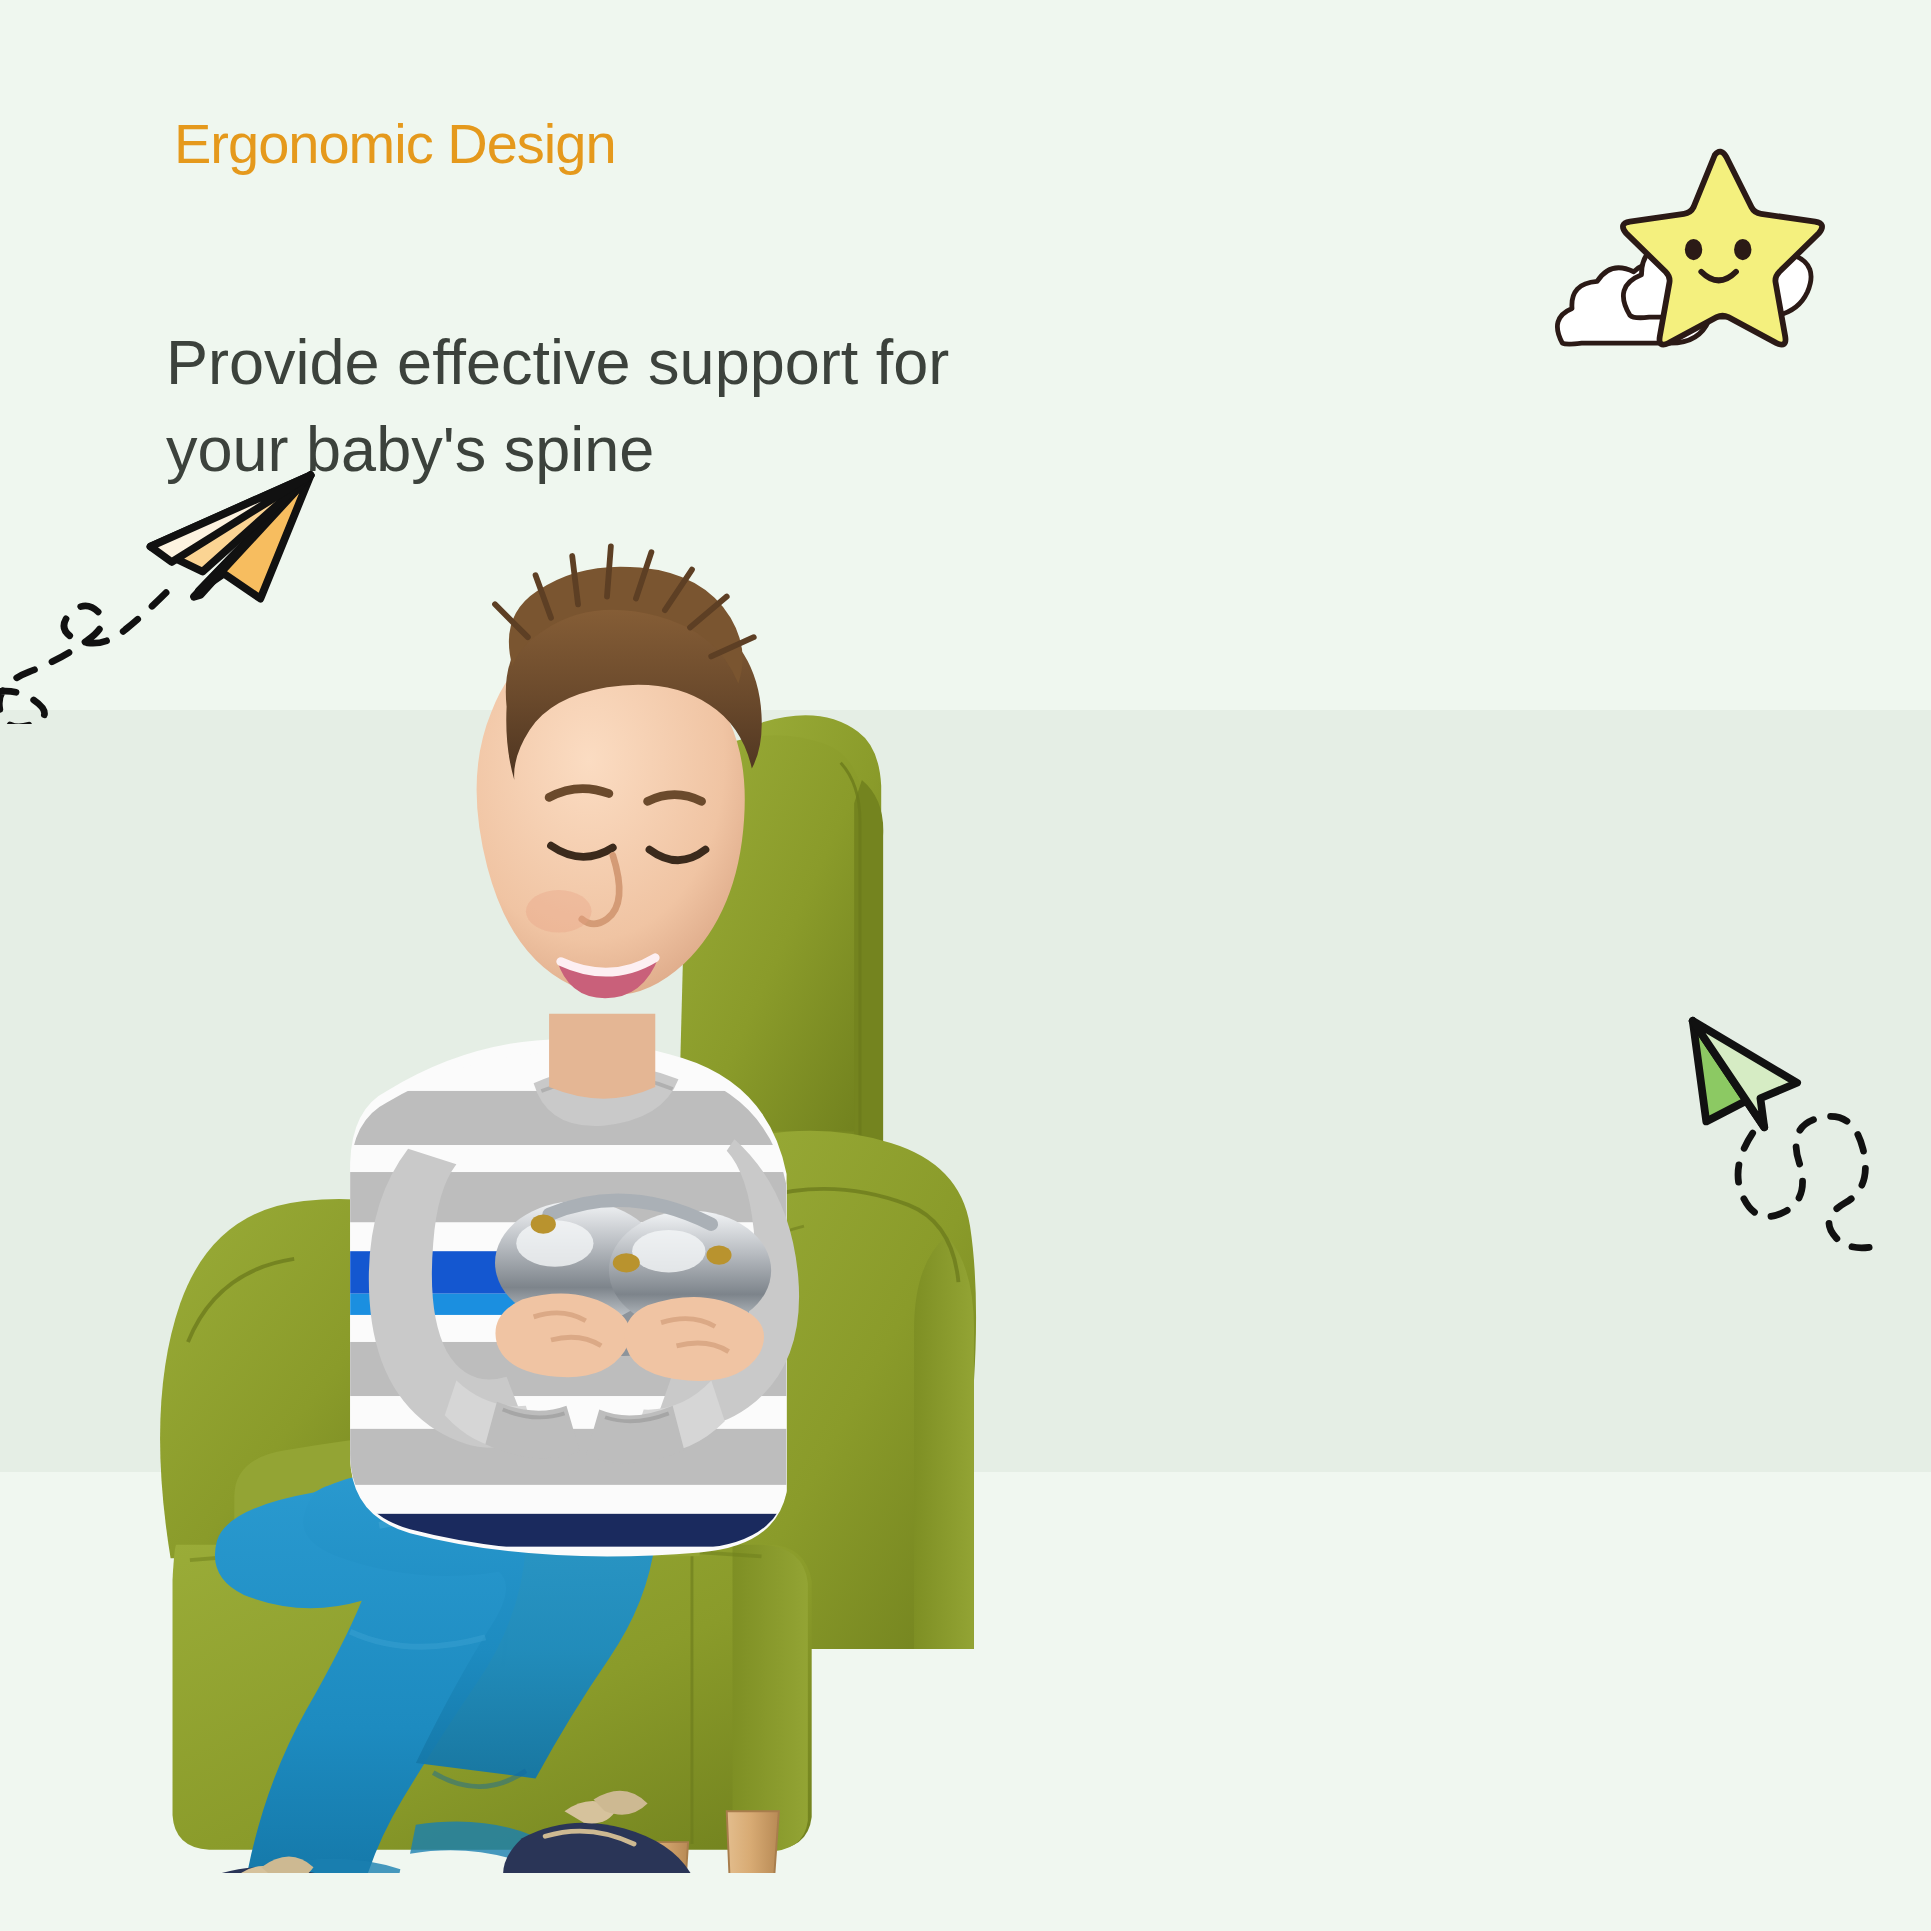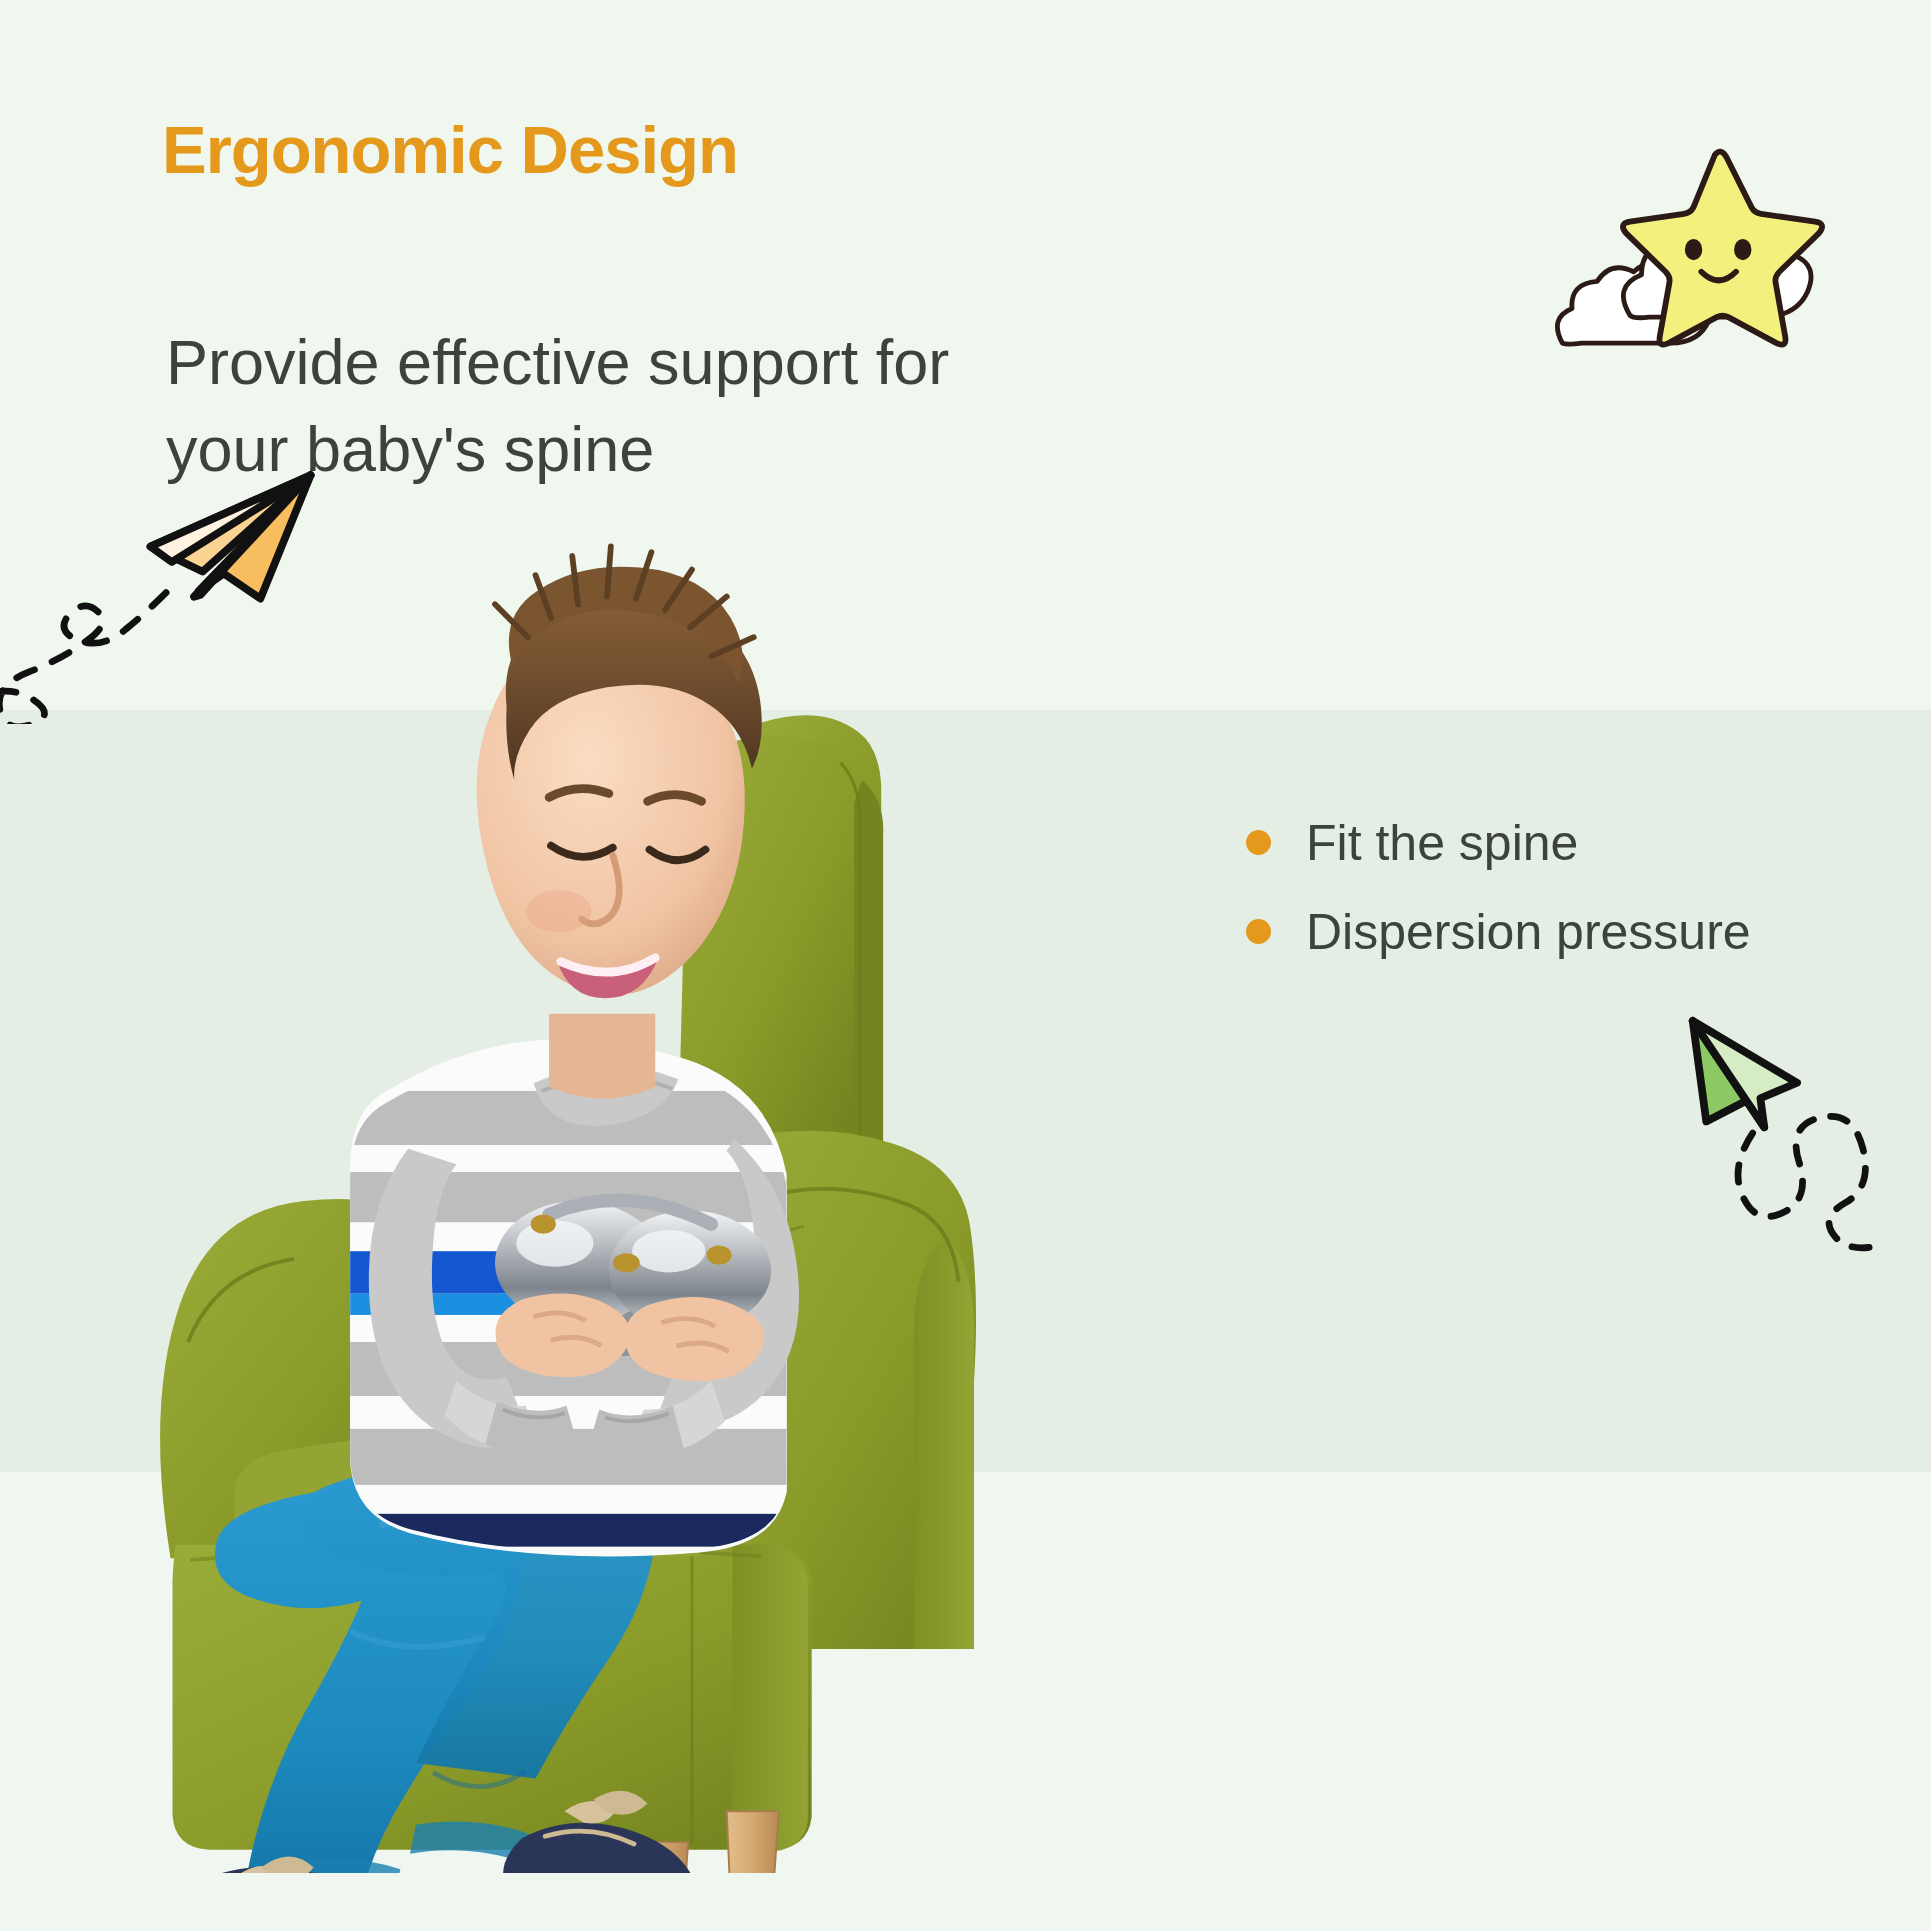--- a/index.html
+++ b/index.html
@@ -22,24 +22,24 @@
     left: 0;
     width: 1931px;
   }
   #band-top    { top: 0;     height: 710px;  background: #eff7ef; }
   #band-middle { top: 710px; height: 763px;  background: #e5eee5; }
   #band-bottom { top: 1472px;height: 459px;  background: #f0f7f0; }
 
   
   #headline {
     position: absolute;
-    left: 162px;
+    left: 174px;
     top: 111px;
-    font-size: 67px;
-    font-weight: bold;
+    font-size: 56px;
+    font-weight: normal;
     color: #e5991c;
     letter-spacing: -1px;
     white-space: nowrap;
   }
   #subtitle {
     position: absolute;
     left: 166px;
     top: 319px;
     font-size: 63px;
     font-weight: 300;
@@ -97,30 +97,20 @@
 
   <div class="band" id="band-top"></div>
   <div class="band" id="band-middle"></div>
   <div class="band" id="band-bottom"></div>
 
   <div id="headline">Ergonomic Design</div>
 
   <div id="subtitle">Provide effective support for
 your baby's spine</div>
 
-  <div id="bullets">
-    <div class="bullet-row">
-      <span class="bullet-dot"></span>
-      <span class="bullet-label">Fit the spine</span>
-    </div>
-    <div class="bullet-row">
-      <span class="bullet-dot"></span>
-      <span class="bullet-label">Dispersion pressure</span>
-    </div>
-  </div>
 
   <div class="deco" id="star-cloud">
     <svg width="328" height="251" viewBox="0 0 340 260">
 
       <path d="M18 225 q-14 -26 10 -36 q-2 -26 26 -28 q14 -22 38 -10 q20 -18 40 -2 q24 -2 26 20 q22 8 12 32 q-10 24 -40 24 l-92 0 q-16 2 -20 0 z" fill="#ffffff" stroke="#2b1a16" stroke-width="5" stroke-linejoin="round"></path>
 
       <path d="M88 196 q-18 -30 12 -42 q0 -32 34 -32 q16 -26 44 -12 q24 -22 48 -2 q30 -2 32 26 q26 10 14 38 q-12 26 -48 26 l-116 0 q-16 2 -20 -2 z" fill="#ffffff" stroke="#2b1a16" stroke-width="5" stroke-linejoin="round"></path>
 
       <path d="M176 30
                q6 -8 12 2 l26 52 q3 6 10 7 l56 8 q12 2 4 12 l-41 40 q-5 5 -4 11 l10 56 q2 12 -9 7 l-50 -27 q-6 -3 -12 0 l-50 27 q-11 5 -9 -7 l10 -56 q1 -6 -4 -11 l-41 -40 q-8 -10 4 -12 l56 -8 q7 -1 10 -7 z" fill="#f4f07e" stroke="#2b1a16" stroke-width="6" stroke-linejoin="round"></path>

